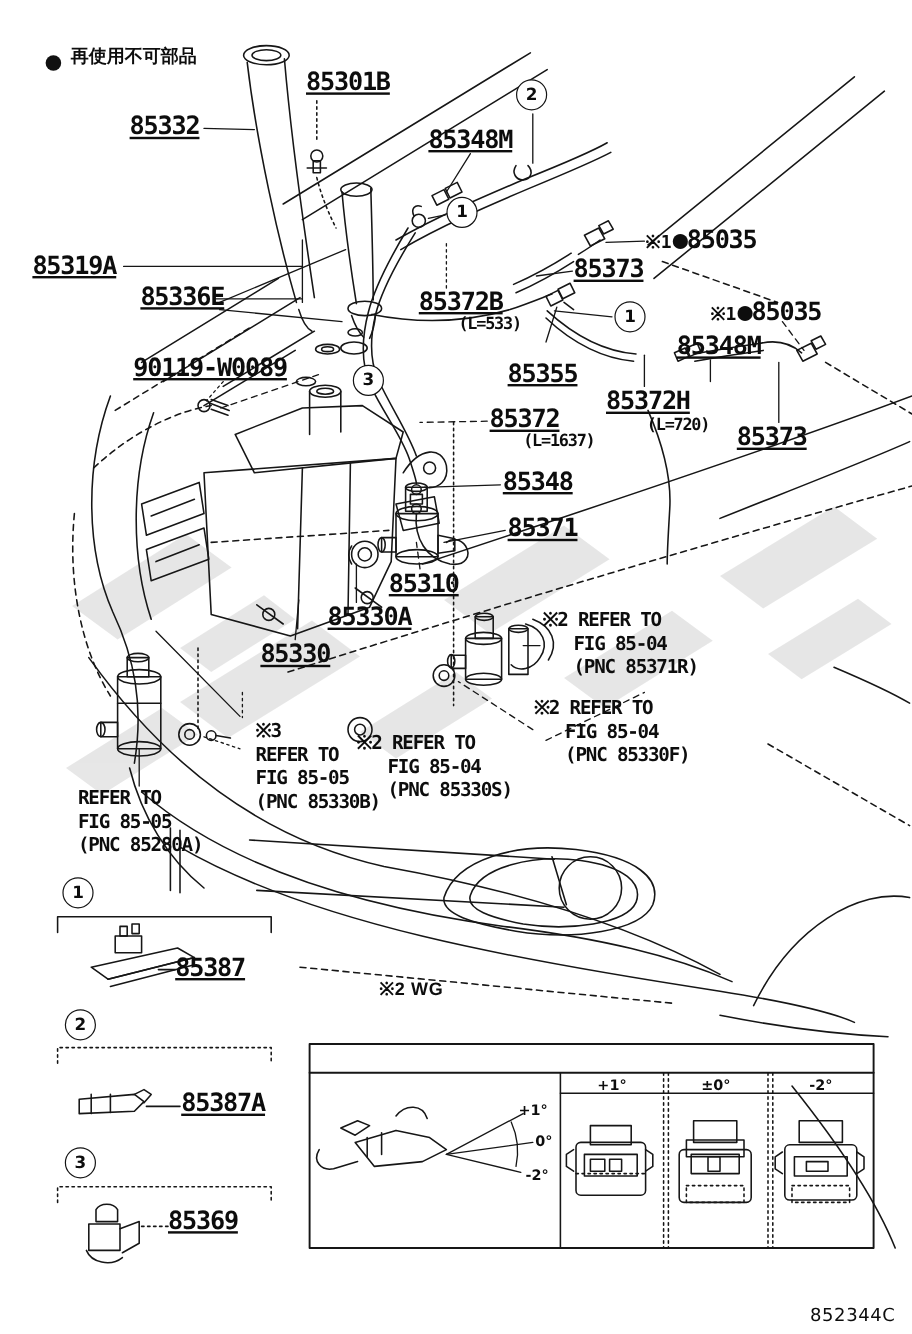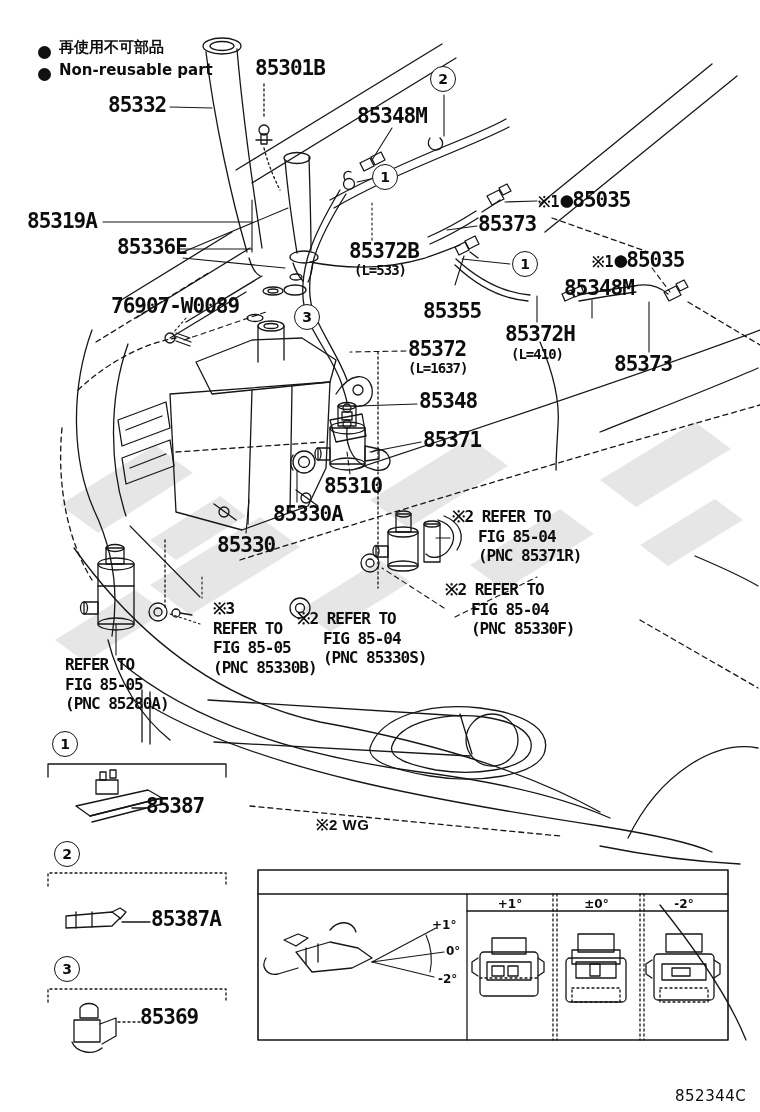--- a/index.html
+++ b/index.html
@@ -5,22 +5,22 @@
   html,body{margin:0;padding:0;background:#fff;}
   #stage{position:relative;width:760px;height:1112px;background:#fff;overflow:hidden;
          font-family:"DejaVu Sans Mono",monospace;color:#0d0d0d;}
   svg{position:absolute;left:0;top:0;}
   .art{stroke:#161616;fill:none;stroke-width:1.3;stroke-linecap:round;stroke-linejoin:round;}
   .thin{stroke-width:1.1;}
   .thick{stroke-width:1.6;}
   .dsh{stroke-dasharray:5 4;}
   .dot{stroke-dasharray:2 3;}
   .wm{fill:#d7d7d7;opacity:.6;stroke:none;}
-  .lbl{position:absolute;font:700 21px/1.05 "DejaVu Sans Mono",monospace;letter-spacing:-1px;white-space:pre;}
-  .sub{position:absolute;font:700 14px/1 "DejaVu Sans Mono",monospace;letter-spacing:-1px;white-space:pre;}
+  .lbl{position:absolute;font:700 21px/1.05 "DejaVu Sans Mono",monospace;letter-spacing:-1px;white-space:pre;text-decoration:underline;}
+  .sub{position:absolute;font:700 14px/1 "DejaVu Sans Mono",monospace;letter-spacing:-1px;white-space:pre;margin-left:28px;}
   .ref{position:absolute;font:700 16px/1.22 "DejaVu Sans Mono",monospace;letter-spacing:-1px;white-space:pre;}
   .note{position:absolute;font:600 15px/1.2 "Liberation Sans",sans-serif;letter-spacing:.5px;}
   .noz{position:absolute;display:flex;align-items:baseline;gap:1px;}
   .noz .rm{font:700 15px "DejaVu Sans Mono",monospace;}
   .noz .cd{font:700 21px "DejaVu Sans Mono",monospace;letter-spacing:-1px;}
   .circ{position:absolute;width:26px;height:26px;border:1.7px solid #141414;border-radius:50%;
         background:#fff;display:flex;align-items:center;justify-content:center;
         font:700 14px "DejaVu Sans",sans-serif;box-sizing:border-box;z-index:3;}
   .legend{position:absolute;left:38px;top:36px;font:700 15px/1.5 "DejaVu Sans",sans-serif;}
   .legend .row{display:flex;align-items:flex-end;gap:8px;}
@@ -336,39 +336,35 @@
       <path d="M652,960 l-6,4 v10 l6,4"></path>
         <path d="M714,960 l6,4 v10 l-6,4"></path>
     </g>
   </svg>
 
   <div class="legend z2">
     <div class="row">
         <span class="dotb"></span>
       <span>再使用不可部品</span>
       </div>
-    <div class="row">
-        <span class="dotb"></span>
-      <span>Non-reusable part</span>
-      </div>
   </div>
 
   <div class="lbl z2" style="left:108px;top:94px">85332</div>
   <div class="lbl z2" style="left:255px;top:57px">85301B</div>
   <div class="lbl z2" style="left:357px;top:105px">85348M</div>
   <div class="lbl z2" style="left:478px;top:213px">85373</div>
   <div class="lbl z2" style="left:349px;top:240px">85372B</div>
   <div class="sub z2" style="left:354px;top:263px">(L=533)</div>
   <div class="lbl z2" style="left:27px;top:210px">85319A</div>
   <div class="lbl z2" style="left:117px;top:236px">85336E</div>
   <div class="lbl z2" style="left:423px;top:300px">85355</div>
   <div class="lbl z2" style="left:564px;top:277px">85348M</div>
   <div class="lbl z2" style="left:505px;top:323px">85372H</div>
-  <div class="sub z2" style="left:511px;top:347px">(L=410)</div>
-  <div class="lbl z2" style="left:111px;top:295px">76907-W0089</div>
+  <div class="sub z2" style="left:511px;top:347px">(L=720)</div>
+  <div class="lbl z2" style="left:111px;top:295px">90119-W0089</div>
   <div class="lbl z2" style="left:408px;top:338px">85372</div>
   <div class="sub z2" style="left:408px;top:361px">(L=1637)</div>
   <div class="lbl z2" style="left:614px;top:353px">85373</div>
   <div class="lbl z2" style="left:419px;top:390px">85348</div>
   <div class="lbl z2" style="left:423px;top:429px">85371</div>
   <div class="lbl z2" style="left:324px;top:475px">85310</div>
   <div class="lbl z2" style="left:273px;top:503px">85330A</div>
   <div class="lbl z2" style="left:217px;top:534px">85330</div>
   <div class="lbl z2" style="left:146px;top:795px">85387</div>
   <div class="lbl z2" style="left:151px;top:908px">85387A</div>

